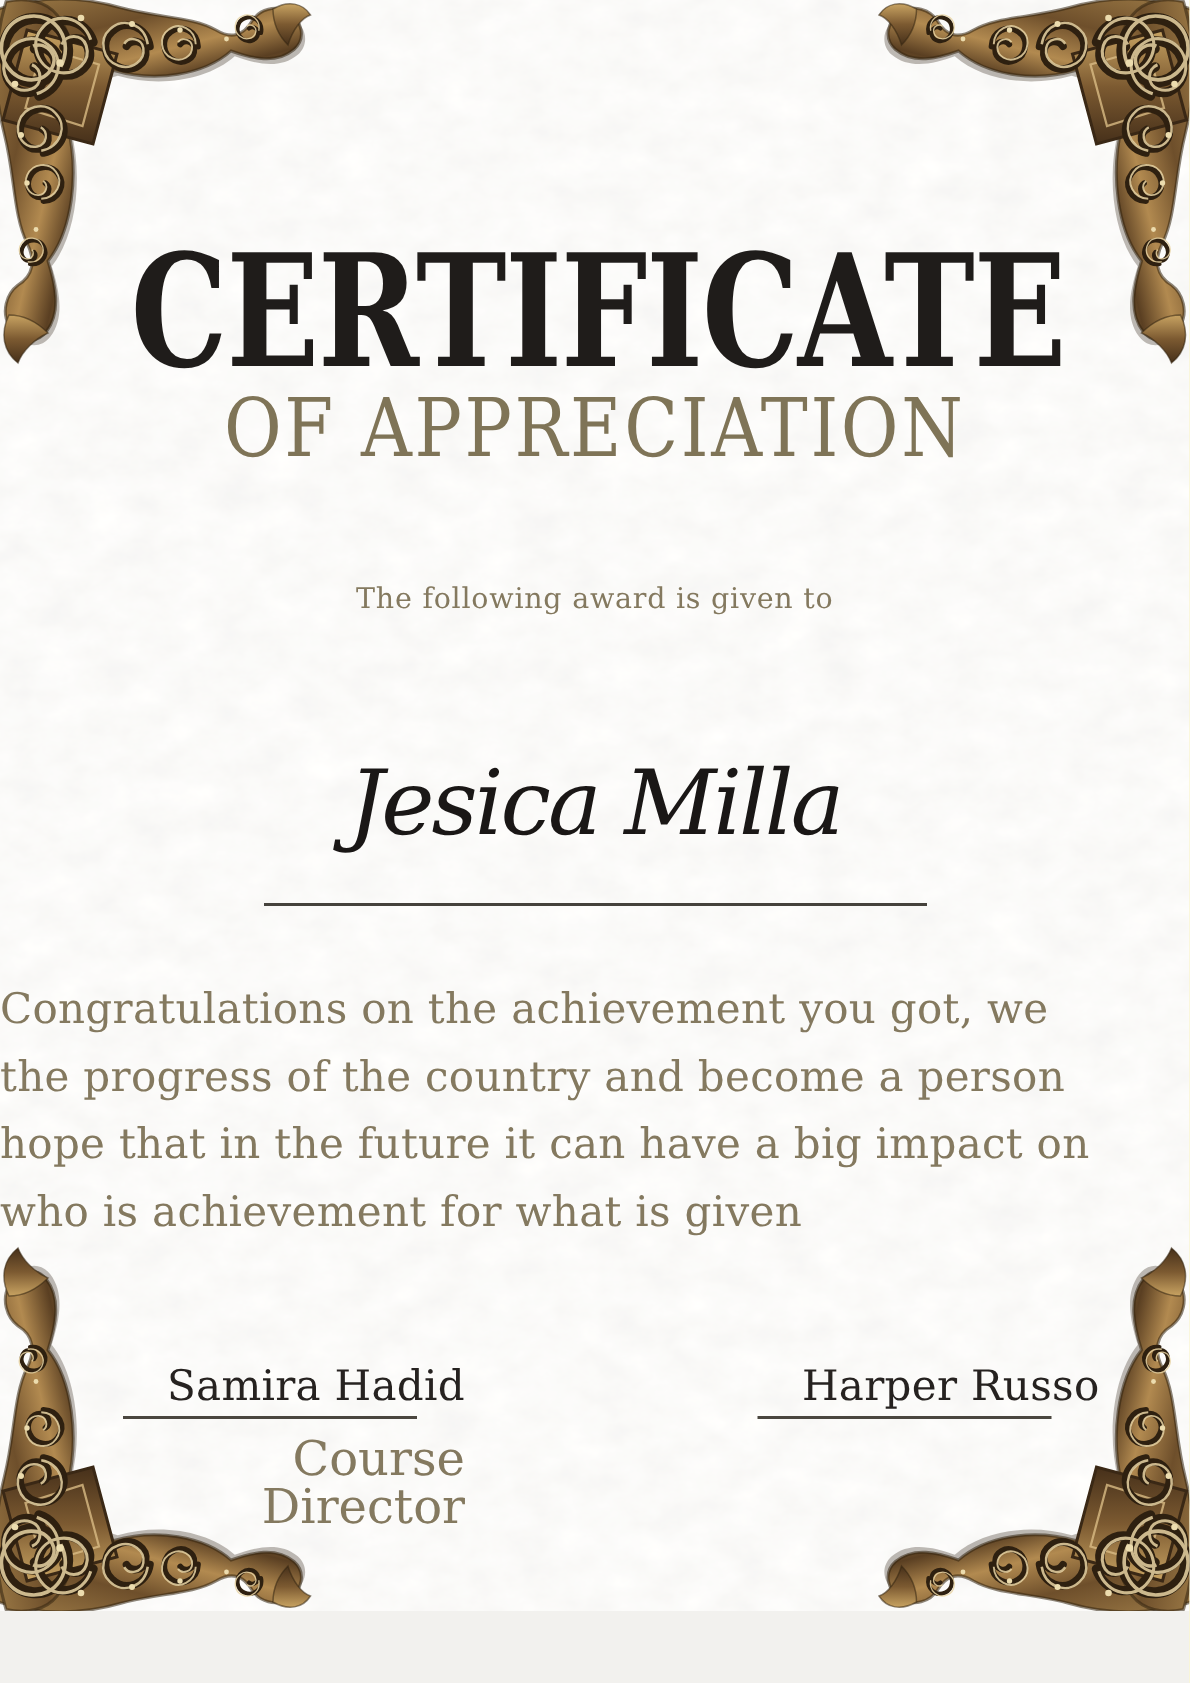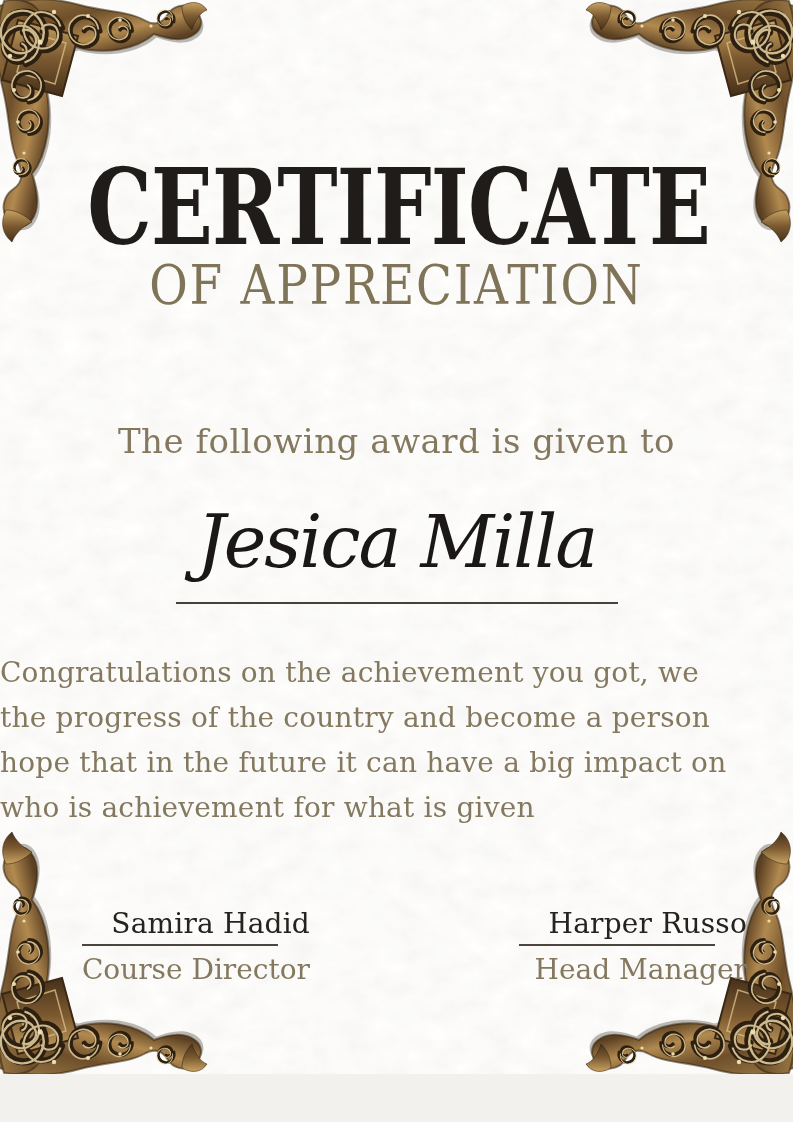--- a/index.html
+++ b/index.html
@@ -24,41 +24,41 @@
   .txt{position:absolute;left:0;right:0;text-align:center;line-height:1;white-space:nowrap;}
   .title{
     top:156px;font-size:104px;font-weight:bold;color:#1f1c1a;
     transform:scaleX(.78);letter-spacing:-1px;
   }
   .subtitle{
     top:259px;font-size:54px;color:#7f7457;
     transform:scaleX(.87);letter-spacing:2px;
   }
   .intro{
-    top:424px;font-size:34px;color:#84795f;letter-spacing:.5px;
+    top:390px;font-size:19px;color:#84795f;letter-spacing:.5px;
   }
   .recipient{
-    top:506px;font-size:72px;font-style:italic;color:#1a1716;letter-spacing:-2px;
+    top:506px;font-size:60px;font-style:italic;color:#1a1716;letter-spacing:-2px;
   }
   .recipient-line{
     position:absolute;top:602px;left:50%;margin-left:-221px;width:442px;height:2px;
     background:#45423c;
   }
   .bodytext{
     position:absolute;top:650px;left:0;right:0;text-align:left;
     font-size:28px;line-height:45px;color:#84795f;letter-spacing:.2px;
   }
   .sig{
     position:absolute;top:910px;width:260px;text-align:right;
   }
   .sig.left{left:50px;}
-  .sig.right{left:487px;}
+  .sig.right{left:473px;}
   .sig-name{font-size:28px;line-height:1;color:#262220;font-weight:500;letter-spacing:.2px;}
   .sig-line{width:196px;height:2px;background:#4a463f;margin:6px auto 10px auto;}
-  .sig-role{font-size:28px;line-height:1;color:#84795f;}
+  .sig-role{font-size:32px;line-height:1;color:#84795f;}
 </style>
 </head>
 <body>
 
 <div class="page">
 
   <svg class="texture" width="793" height="1122" viewBox="0 0 793 1122" xmlns="http://www.w3.org/2000/svg">
     <filter id="paper" x="0" y="0" width="100%" height="100%">
       <feTurbulence type="fractalNoise" baseFrequency="0.035 0.05" numOctaves="5" seed="11" result="t"></feTurbulence>
       <feColorMatrix in="t" type="saturate" values="0" result="g"></feColorMatrix>
@@ -163,16 +163,15 @@
   </div>
 
   <div class="sig left">
     <div class="sig-name">Samira Hadid</div>
     <div class="sig-line"></div>
     <div class="sig-role">Course Director</div>
   </div>
   <div class="sig right">
     <div class="sig-name">Harper Russo</div>
     <div class="sig-line"></div>
-    <div class="sig-role">Head Manager</div>
   </div>
 
 </div>
 
 </body></html>

